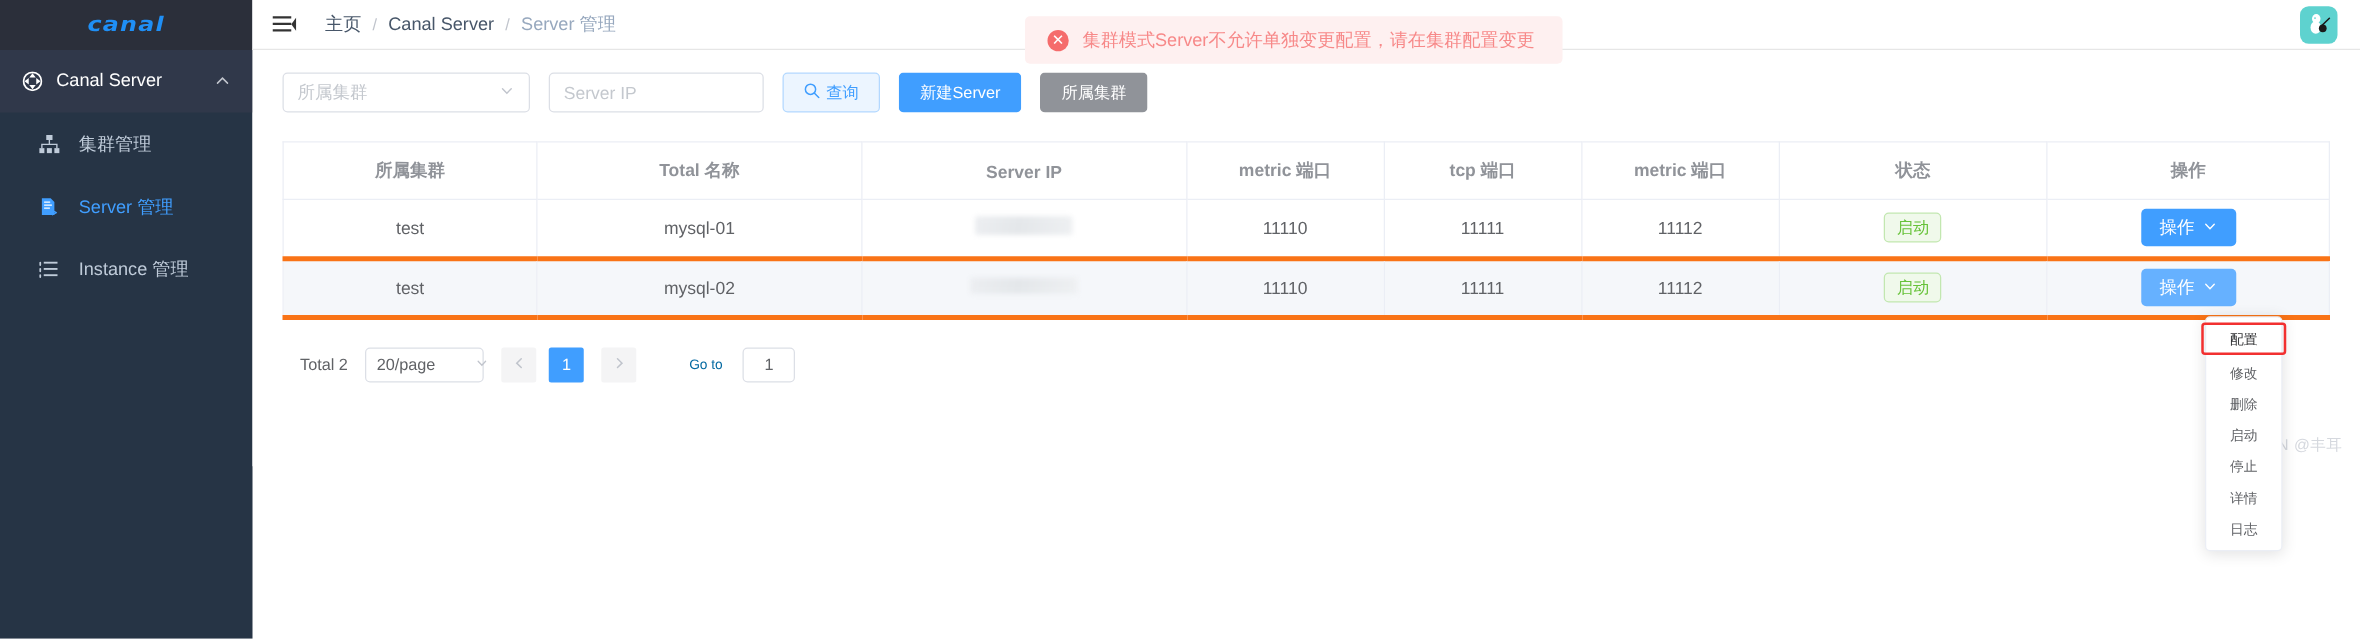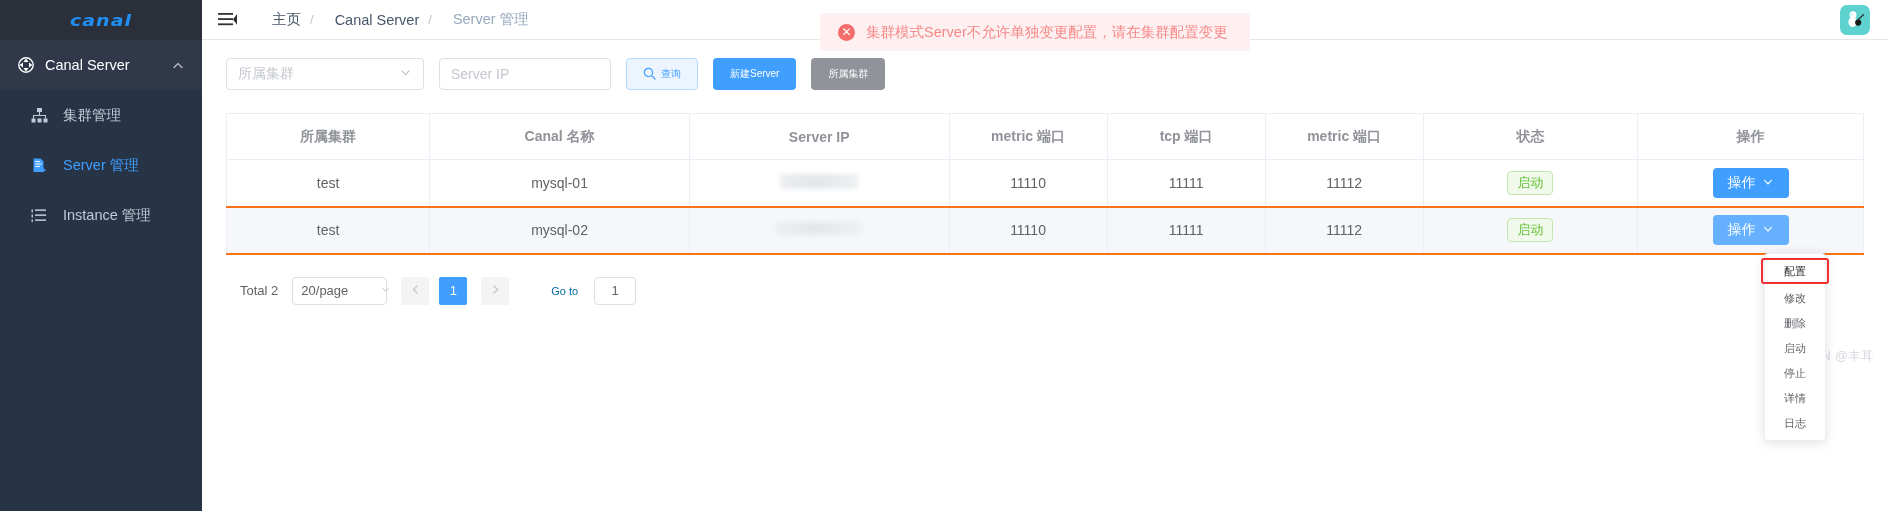--- a/index.html
+++ b/index.html
@@ -40,21 +40,21 @@
   .menu-item.active svg { color: #409eff; }
 
   
   .main { flex: 1; display: flex; flex-direction: column; position: relative; background: #fff; }
   .topbar {
     height: 40px; border-bottom: 1px solid #e6e6e6; display: flex;
     align-items: center; padding: 0 14px; background: #fff; position: relative;
   }
   .hamburger { width: 22px; height: 22px; display:flex; align-items:center; justify-content:center; cursor: pointer; }
   .breadcrumb { display: flex; align-items: center; margin-left: 22px; font-size: 14.5px; }
-  .bc-item { color: #475669; margin-left: 12px; }
+  .bc-item { color: #475669; }
   .bc-item.current { color: #97a8be; cursor: default; }
   .bc-sep { color: #c0c4cc; margin: 0 9px; font-size: 13px; }
   .avatar {
     position: absolute; right: 18px; top: 5px; width: 30px; height: 30px;
     border-radius: 7px; background: #5ed2cf; display: flex; align-items: center;
     justify-content: center; cursor: pointer; overflow: hidden;
   }
 
   .alert {
     position: absolute; left: 618px; top: 13px; height: 38px;
@@ -77,39 +77,39 @@
     width: 198px; height: 32px; border: 1px solid #dcdfe6; border-radius: 4px;
     display: flex; align-items: center; padding: 0 11px; cursor: pointer; background:#fff;
   }
   .select-box .ph { flex: 1; color: #c4c8ce; font-size: 14px; }
   .input-box {
     width: 172px; height: 32px; border: 1px solid #dcdfe6; border-radius: 4px;
     padding: 0 11px; font-size: 14px; color: #606266; background: #fff;
     font-family: "Liberation Sans", sans-serif;
   }
   .input-box::placeholder { color: #c4c8ce; }
-  .btn { height: 32px; border-radius: 4px; font-size: 10px; cursor: pointer;
+  .btn { height: 32px; border-radius: 4px; font-size: 13px; cursor: pointer;
          display: inline-flex; align-items: center; justify-content: center;
          padding: 0 16px; border: 1px solid transparent;
          font-family: "Liberation Sans", sans-serif; }
   .btn-search { background: #ecf5ff; color: #409eff; border-color: #b3d8ff; gap: 5px; }
   .btn-primary { background: #409eff; color: #fff; }
   .btn-grey { background: #909399; color: #fff; }
 
   
   table.grid { width: 100%; border-collapse: collapse; table-layout: fixed; }
   table.grid th {
     background: #fff; color: #909399; font-weight: bold; font-size: 14px;
     height: 46px; border-bottom: 1px solid #ebeef5; border-top: 1px solid #ebeef5;
     border-right: 1px solid #ebeef5; text-align: center;
   }
   table.grid th:first-child, table.grid td:first-child { border-left: 1px solid #ebeef5; }
   table.grid td {
     height: 47px; font-size: 14px; color: #606266; text-align: center;
-    border-bottom: 2px solid #f97316; border-right: 1px solid #ebeef5; margin-left: 48px;
+    border-bottom: 4px solid #f97316; border-right: 1px solid #ebeef5; margin-left: 48px;
   }
   table.grid tr.alt td { background: #f5f7fa; }
   .badge {
     display: inline-block; padding: 2px 9px; font-size: 13px; border-radius: 4px;
     background: #f0f9eb; color: #67c23a; border: 1px solid #c2e7b0; line-height: 18px;
   }
   .op-btn {
     background: #409eff; color: #fff; border: none; border-radius: 4px;
     height: 30px; padding: 0 15px; font-size: 14px; cursor: pointer;
     display: inline-flex; align-items: center; gap: 6px;
@@ -303,21 +303,21 @@
             <col style="width:230px">
           <col style="width:140px">
             <col style="width:140px">
             <col style="width:140px">
           <col style="width:190px">
             <col style="width:200px">
         </colgroup>
         <thead>
           <tr>
             <th>所属集群</th>
-            <th>Canal 名称</th>
+            <th>Total 名称</th>
             <th>Server IP</th>
             <th>metric 端口</th>
             <th>tcp 端口</th>
             <th>metric 端口</th>
             <th>状态</th>
             <th>操作</th>
           </tr>
         </thead>
         <tbody>
           <tr>

